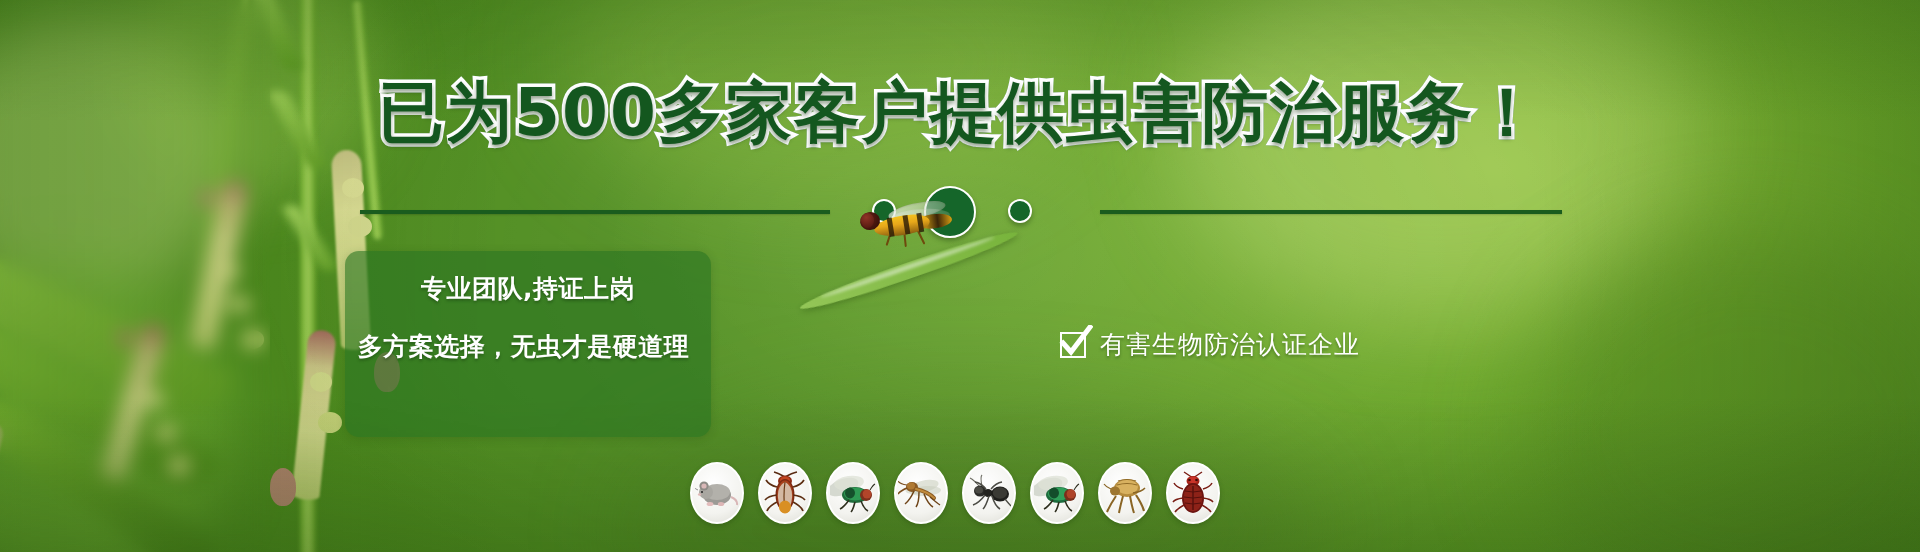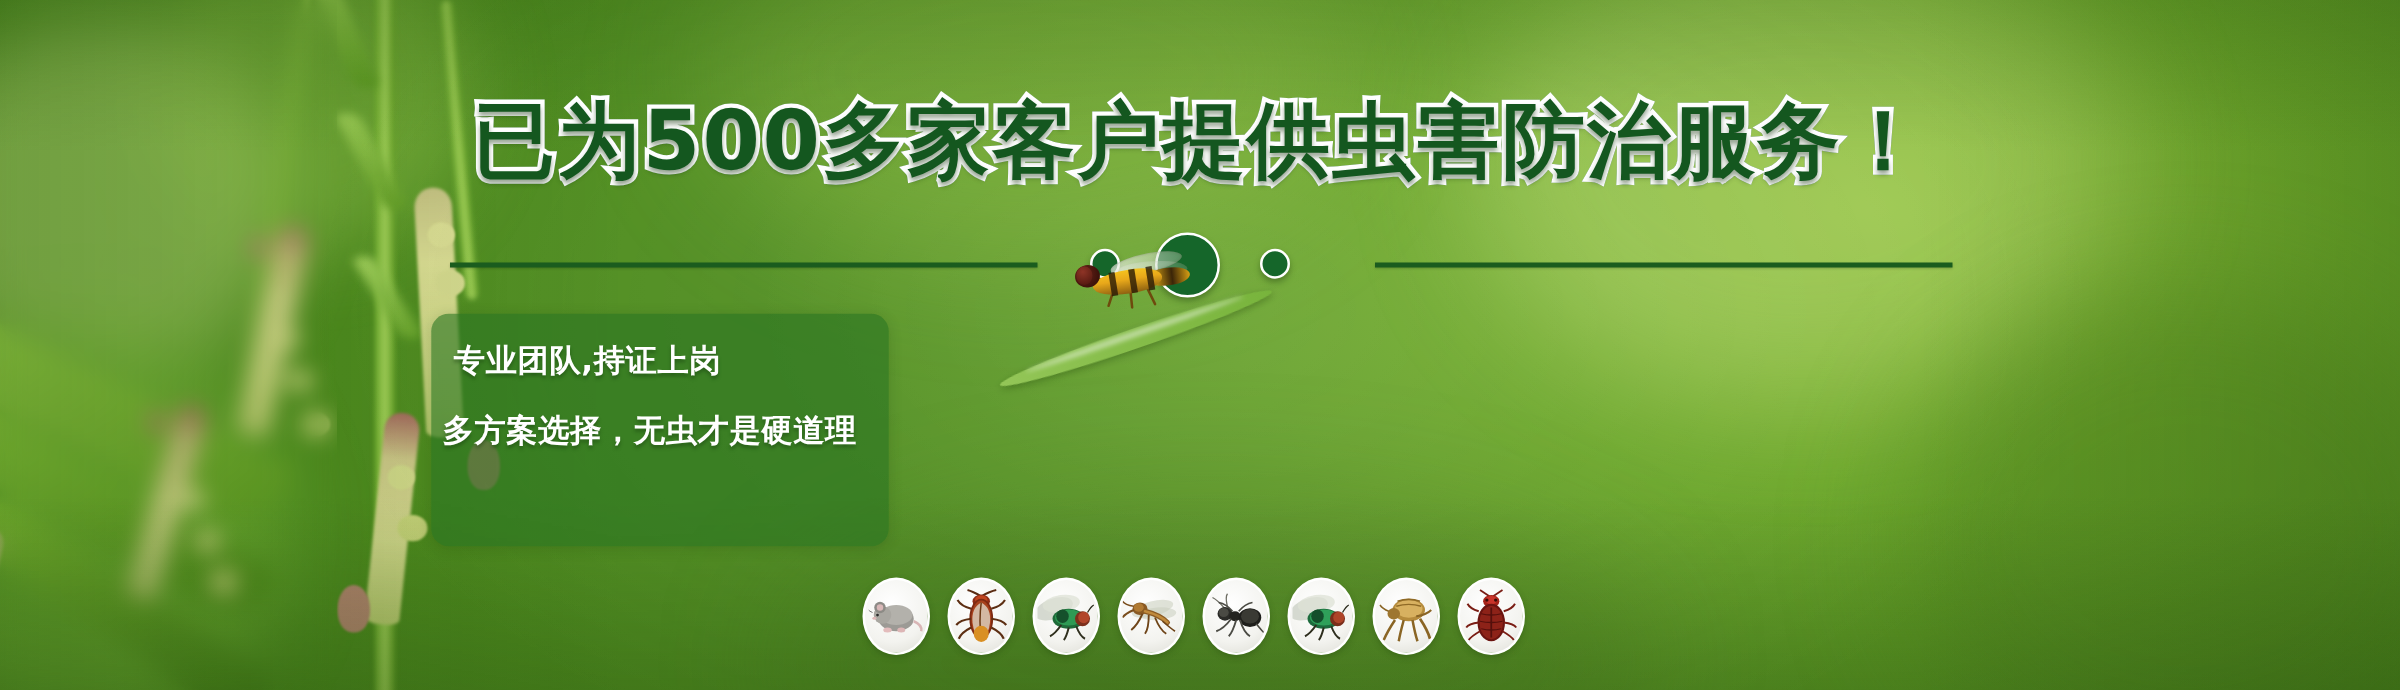--- a/index.html
+++ b/index.html
@@ -117,30 +117,31 @@
     left: 345px; top: 251px;
     width: 366px; height: 186px;
     background: rgba(42,116,34,.62);
     border-radius: 14px;
     box-shadow: 0 2px 10px rgba(20,50,10,.18);
     overflow: hidden;
   }
   .panel-rows {
     position: relative;
     padding: 10px 18px 0 18px;
+    text-align: center;
   }
   .p-row {
     color: #ffffff;
     font-weight: bold;
     white-space: nowrap;
     text-shadow: 0 2px 3px rgba(15,45,10,.40);
     font-family: "DejaVu Sans", "Liberation Sans", sans-serif;
   }
   .p-row-1 { font-size: 25px; line-height: 56px; letter-spacing: .5px; }
-  .p-row-2 { font-size: 25px; line-height: 60px; letter-spacing: .5px; margin-left: -9px; font-family: Liberation Mono, monospace; }
+  .p-row-2 { font-size: 25px; line-height: 60px; letter-spacing: .5px; margin-left: -9px; }
   .p-row-3 { font-size: 25px; line-height: 58px; letter-spacing: .5px; margin-left: -12px; }
 
   
   .leaf-diag {
     position: absolute; left: 800px; top: 300px;
     width: 230px; height: 16px;
     background: linear-gradient(to right, rgba(150,200,90,.95), rgba(120,180,60,.95));
     border-radius: 50% / 50%;
     transform: rotate(-19deg);
     transform-origin: left center;
@@ -322,20 +323,28 @@
   </div>
 
   <div class="panel">
     <div class="panel-rows">
       <div class="p-row p-row-1">专业团队,持证上岗</div>
       <div class="p-row p-row-2">多方案选择，无虫才是硬道理</div>
     </div>
   </div>
 
   <div class="checks">
+    <div class="check-row">
+      <div class="check-box">
+        <svg width="34" height="34" viewBox="0 0 34 34" aria-hidden="true">
+          <path d="M4 18 L12 27 L31 2" fill="none" stroke="#ffffff" stroke-width="5" stroke-linecap="square" stroke-linejoin="miter"></path>
+        </svg>
+      </div>
+      <div class="check-label">有害生物防治认证企业</div>
+    </div>
   </div>
 
   <div class="pests">
 
     <div class="pest">
       <svg width="44" height="40" viewBox="0 0 44 40">
         <ellipse cx="22" cy="22" rx="14" ry="10" fill="#9c9a95"></ellipse>
         <ellipse cx="22" cy="19" rx="13" ry="8" fill="#b3b1ab"></ellipse>
         <circle cx="11" cy="19" r="7" fill="#a9a7a1"></circle>
         <circle cx="9" cy="13" r="4.6" fill="#8d8b86"></circle>

